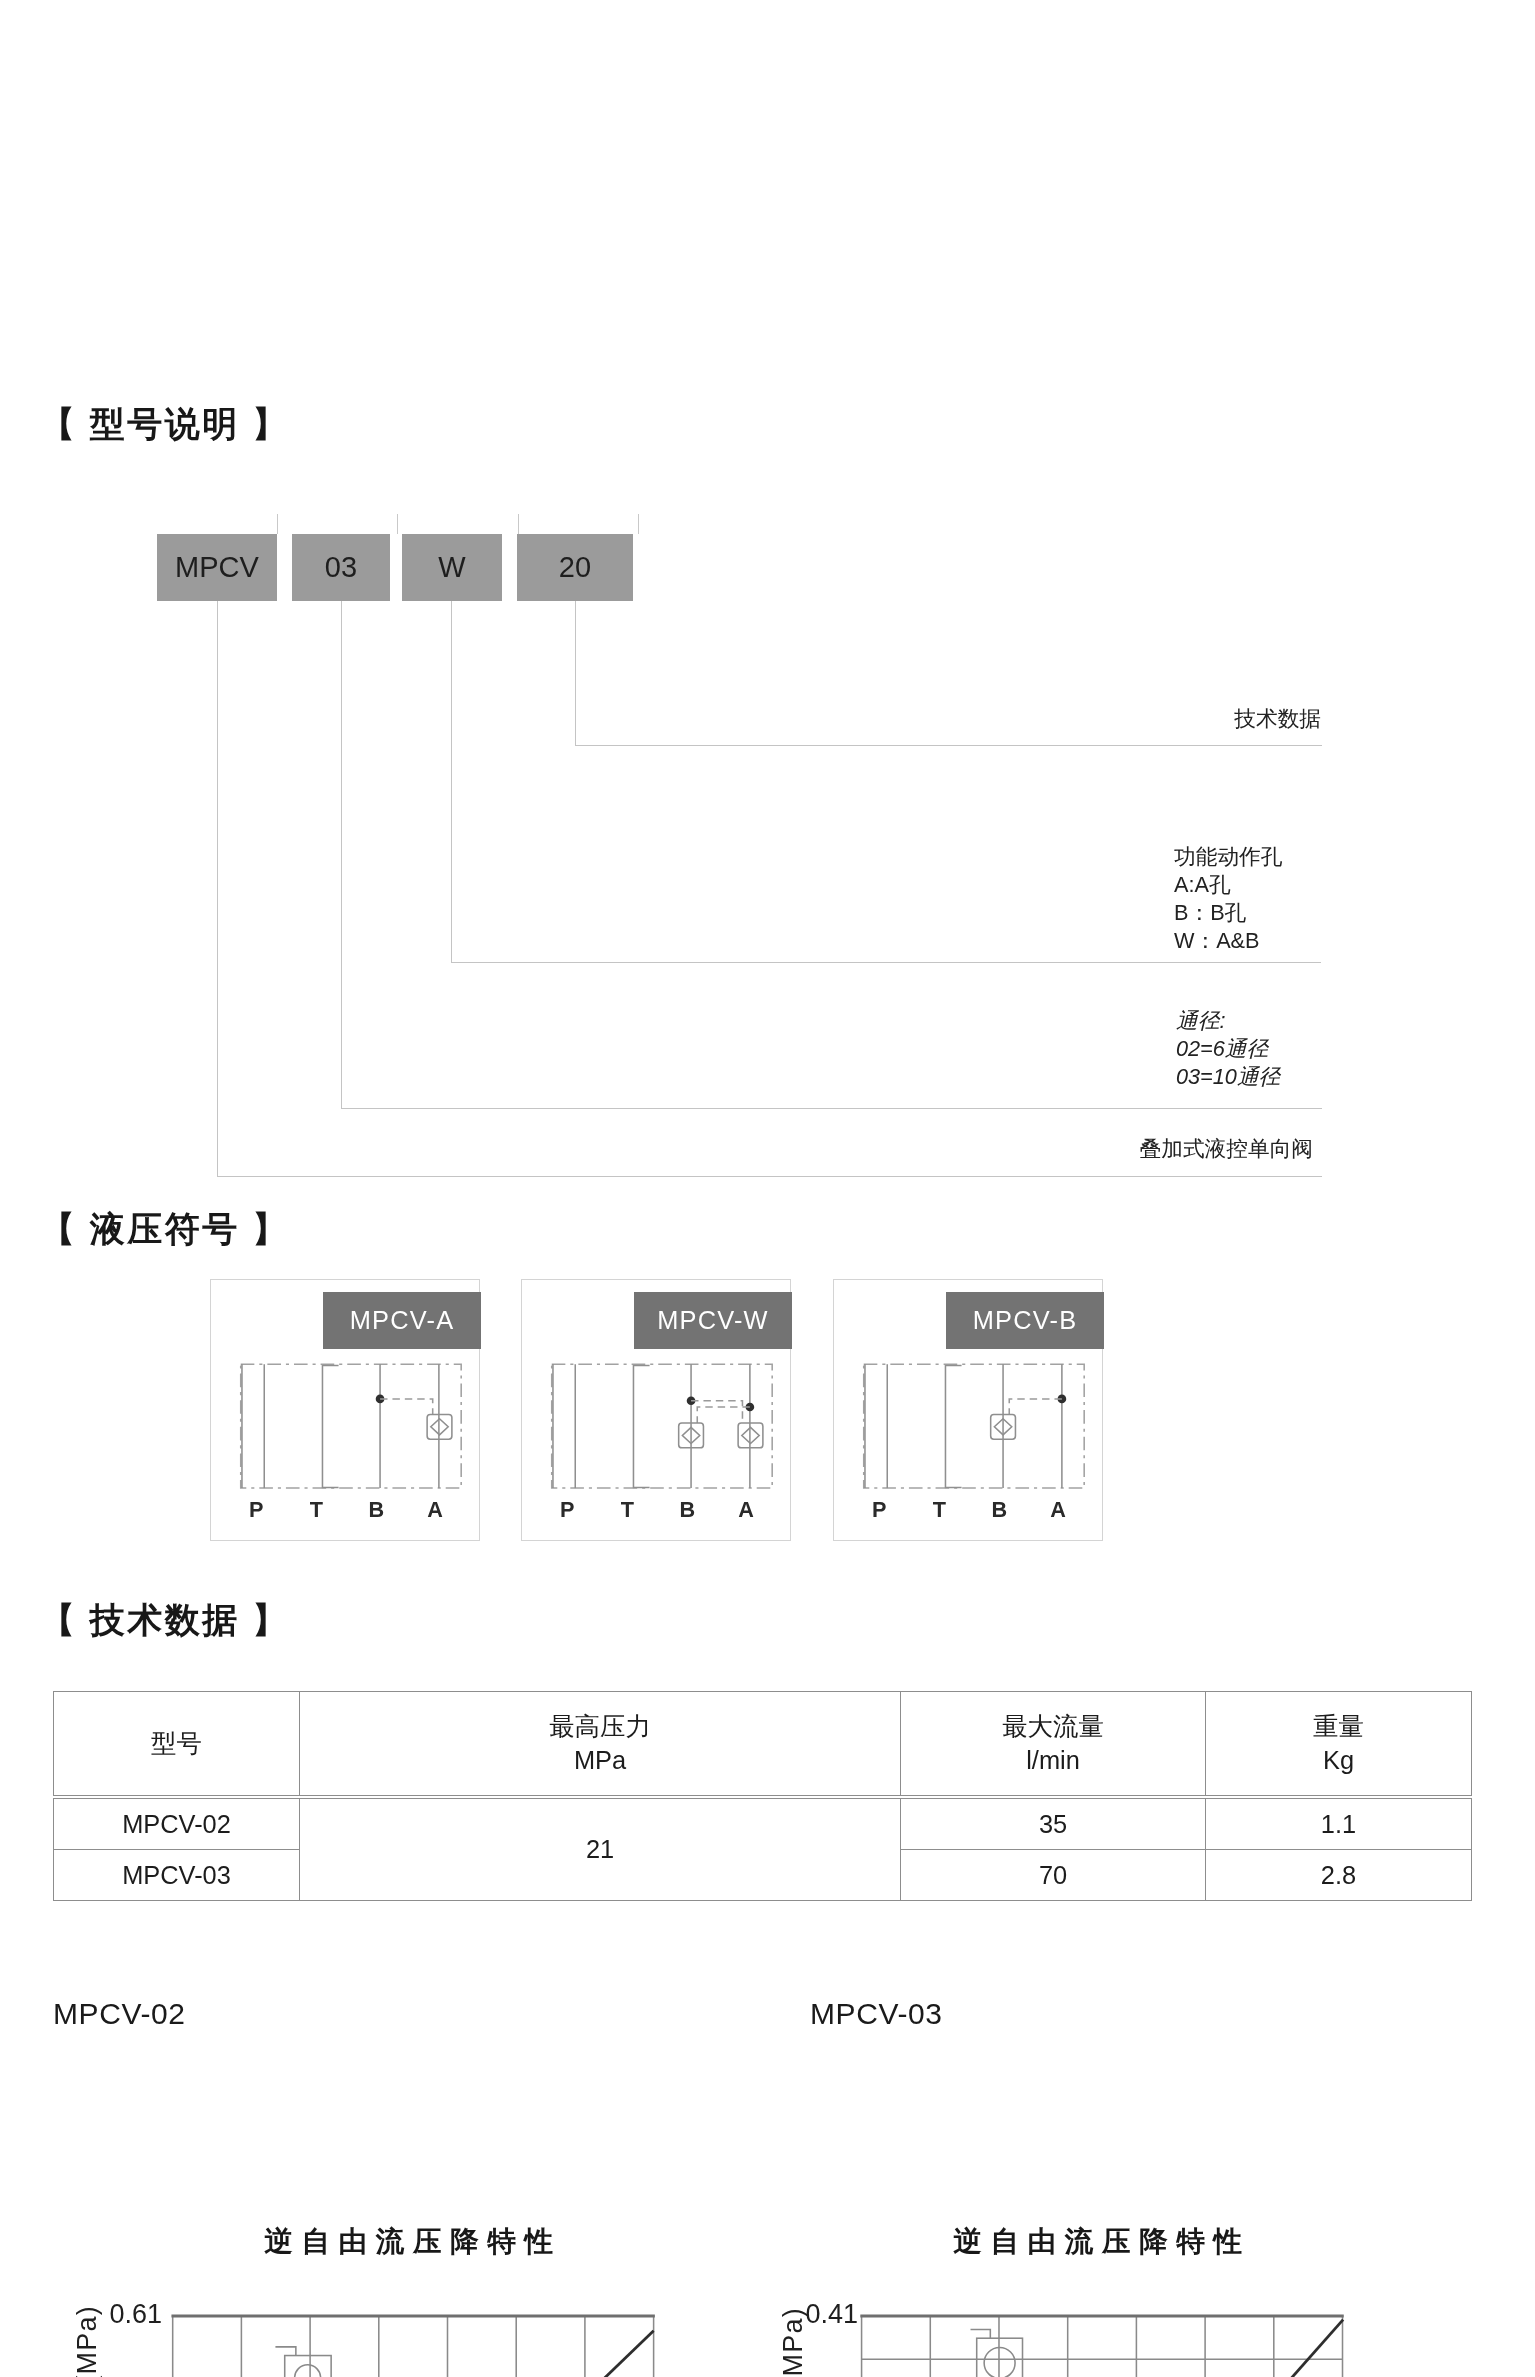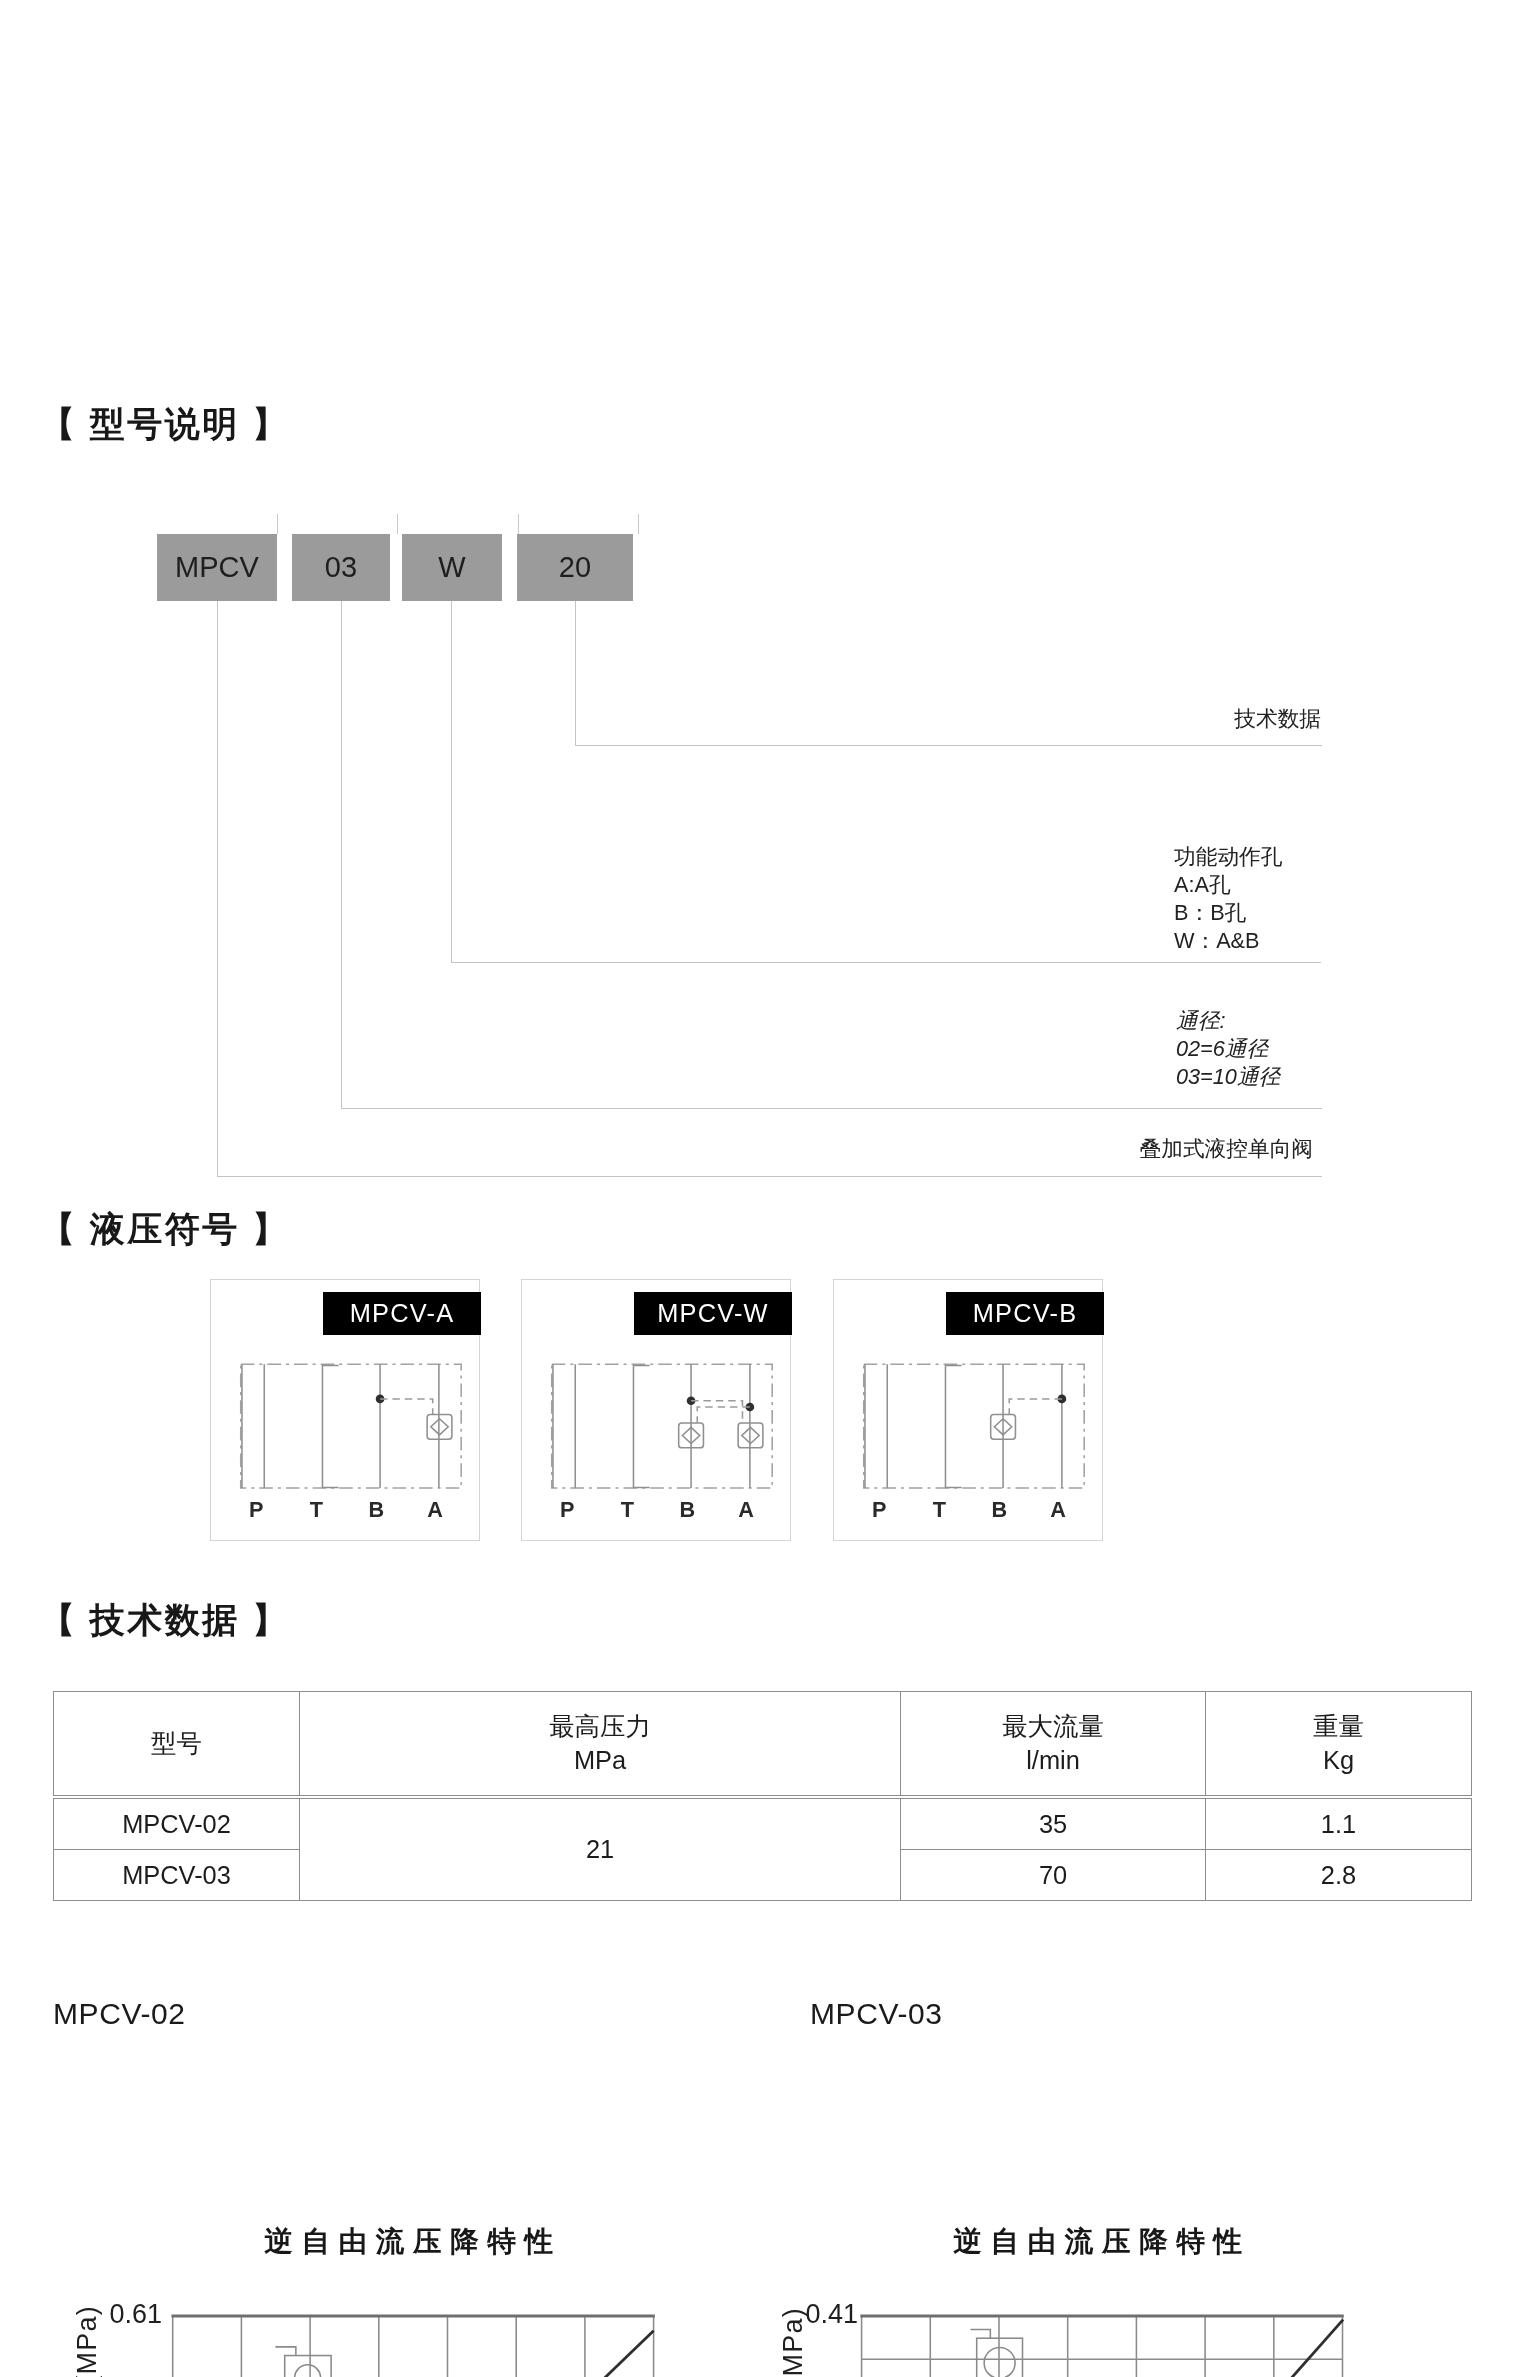--- a/index.html
+++ b/index.html
@@ -10,21 +10,21 @@
   .sec-head{left:40px;font-size:35px;font-weight:600;letter-spacing:2.5px;color:#181818;}
   .mbox{top:534px;height:67px;background:#9b9b9b;display:flex;align-items:center;justify-content:center;
         font-size:29px;font-weight:500;color:#1e1e1e;text-align:right;}
   .tick{width:1.2px;height:20px;background:#c9c9c9;top:514px;}
   .cline{background:#c4c4c4;}
   .vline{width:1.2px;}
   .hline{height:1.2px;}
   .callout{font-size:21.7px;line-height:28px;color:#222222;}
   .callout.right{text-align:right;}
   .card{top:1279px;width:270px;height:262px;background:#ffffff;border:1.2px solid #d4d4d4;box-sizing:border-box;}
-  .card-head{position:absolute;left:112px;top:12.4px;width:158px;height:43px;background:#000000;
+  .card-head{position:absolute;left:112px;top:12.4px;width:158px;height:57px;background:#737373;
              display:flex;align-items:center;justify-content:center;font-size:25.4px;letter-spacing:1.2px;color:#ffffff;}
   .card svg{position:absolute;left:0;top:0;}
   .spec{position:absolute;left:53px;top:1691px;width:1418px;border-collapse:collapse;table-layout:fixed;padding-left:44px;}
   .spec td,.spec th{border:1.2px solid #8d8d8d;text-align:center;vertical-align:middle;
                     font-size:25.4px;font-weight:400;color:#1c1c1c;padding:0;}
   .spec .hrow th{height:103px;border-bottom:4.3px double #8d8d8d;line-height:1.3;}
   .spec .drow td,.spec .drow th{height:50px;}
   .spec-outer{border:1.9px solid #8d8d8d;}
   .model-label{font-size:30px;letter-spacing:0.6px;color:#1a1a1a;}
   .chart-title{width:396px;text-align:center;font-size:28.5px;font-weight:600;letter-spacing:8.7px;color:#181818;}

